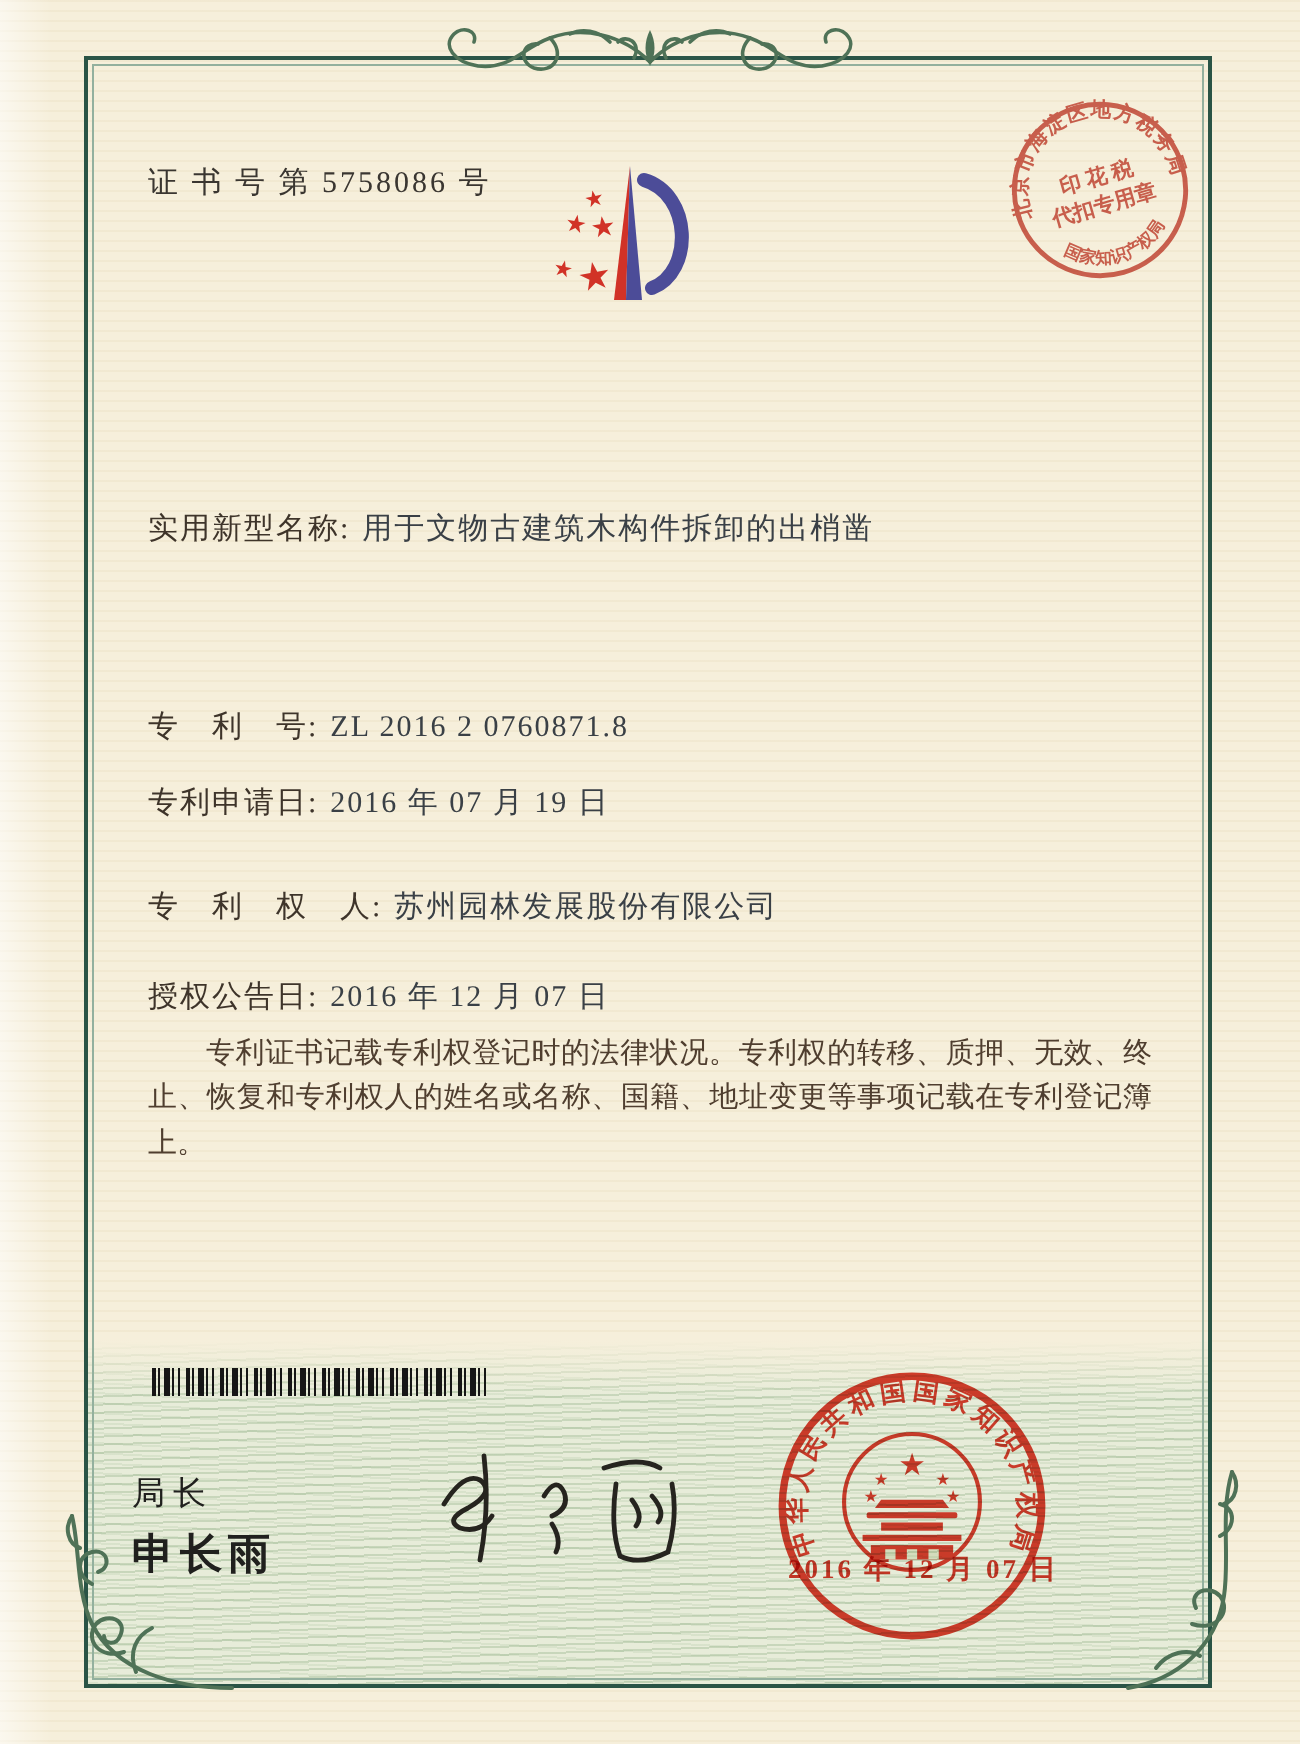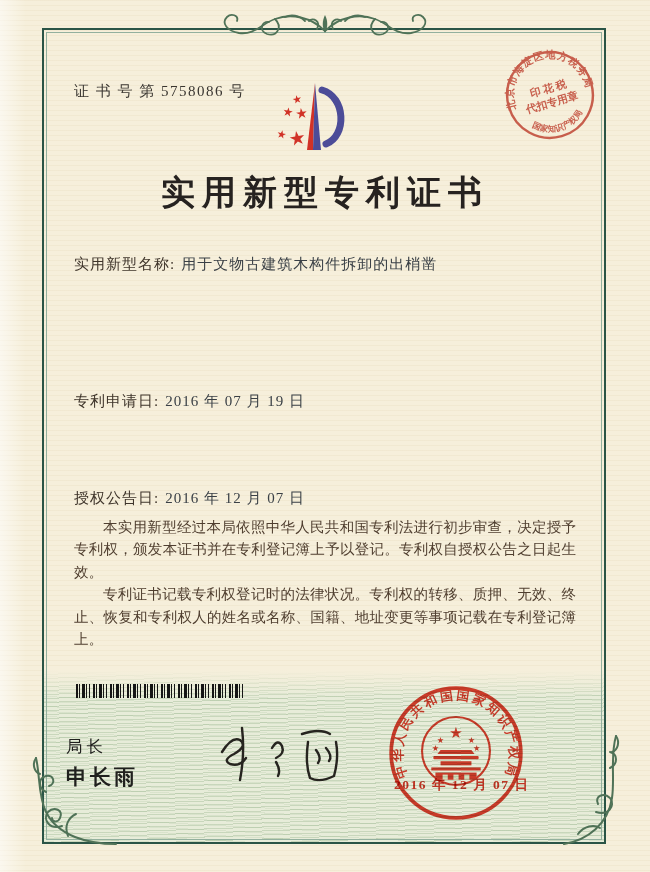--- a/index.html
+++ b/index.html
@@ -155,34 +155,38 @@
         <textPath href="#tax-top-arc" startOffset="50%" text-anchor="middle">北京市海淀区地方税务局</textPath>
       </text>
       <text font-size="8.2" fill="#c84a3c" font-weight="700">
         <textPath href="#tax-bottom-arc" startOffset="50%" text-anchor="middle">国家知识产权局</textPath>
       </text>
       <text x="50" y="47" font-size="10.5" fill="#c84a3c" font-weight="700" text-anchor="middle">印 花 税</text>
       <text x="50" y="61" font-size="10.5" fill="#c84a3c" font-weight="700" text-anchor="middle">代扣专用章</text>
     </svg>
   </div>
 
-  <div class="title">实用新型专利证书</div>
 
   <div class="field f0">
     <span class="lbl">实用新型名称:</span><span class="val">用于文物古建筑木构件拆卸的出梢凿</span>
   </div>
+  <div class="field f2">
+    <span class="lbl">专　利　号:</span><span class="val">ZL 2016 2 0760871.8</span>
+  </div>
   <div class="field f3">
     <span class="lbl">专利申请日:</span><span class="val">2016 年 07 月 19 日</span>
   </div>
+  <div class="field f4">
+    <span class="lbl">专　利　权　人:</span><span class="val">苏州园林发展股份有限公司</span>
+  </div>
   <div class="field f5">
     <span class="lbl">授权公告日:</span><span class="val">2016 年 12 月 07 日</span>
   </div>
 
   <div class="body-text">
-    <p>本实用新型经过本局依照中华人民共和国专利法进行初步审查，决定授予专利权，颁发本证书并在专利登记簿上予以登记。专利权自授权公告之日起生效。</p>
     <p>专利证书记载专利权登记时的法律状况。专利权的转移、质押、无效、终止、恢复和专利权人的姓名或名称、国籍、地址变更等事项记载在专利登记簿上。</p>
   </div>
 
   <div class="barcode"></div>
 
   <div class="director-title">局长</div>
   <div class="director-name">申长雨</div>
 
   <div class="signature">
     <svg width="150" height="72" viewBox="0 0 150 72" fill="none" stroke="#26241f" stroke-width="2.4" stroke-linecap="round">

